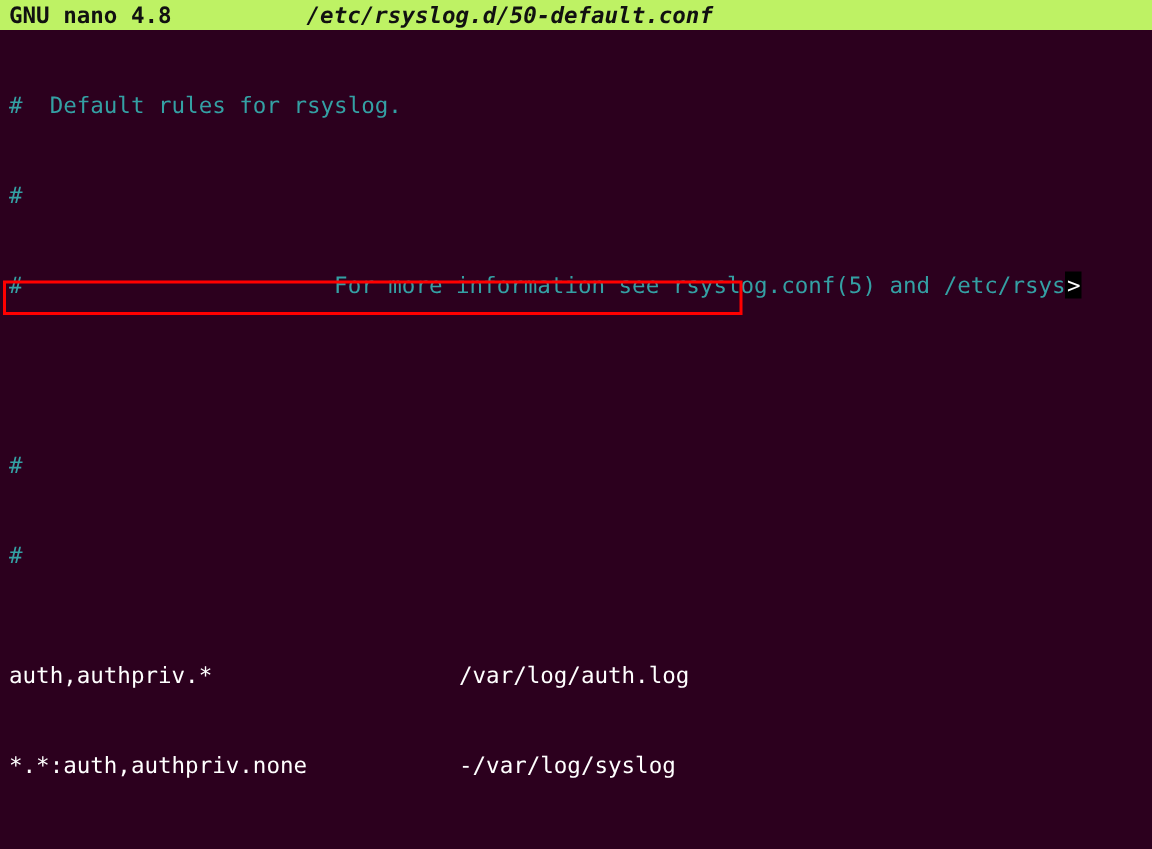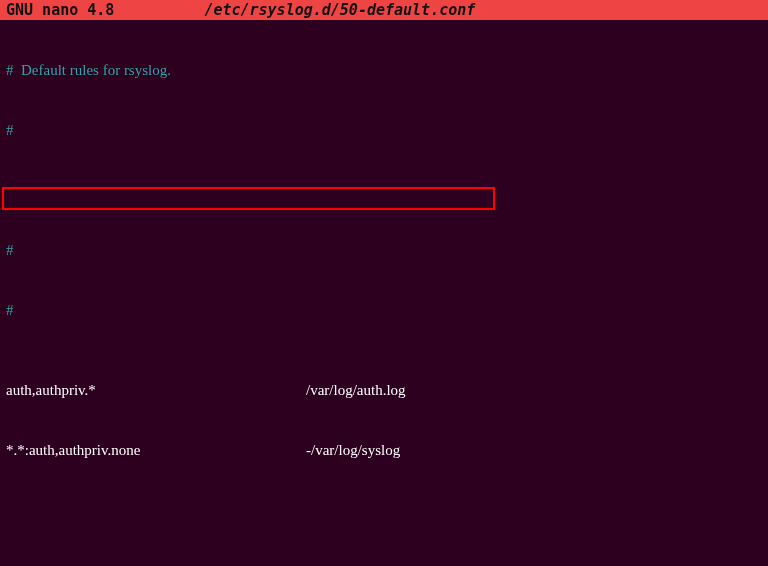--- a/index.html
+++ b/index.html
@@ -6,35 +6,35 @@
   html, body { width: 768px; height: 566px; overflow: hidden; }
   body {
     background: #2c001e;
     font-family: "DejaVu Sans Mono", "Liberation Mono", monospace;
     font-size: 15px;
     line-height: 20px;
     color: #d3d7cf;
     position: relative;
   }
   .titlebar {
-    background: #ef4444;
+    background: #bef264;
     color: #111;
     height: 20px;
     display: flex;
     white-space: pre;
     padding: 0 6px;
     font-weight: bold;
   }
   .titlebar .app { flex: 0 0 auto; }
   .titlebar .file { flex: 1 1 auto; text-align: left; padding-left: 90px; font-style: italic; }
   .content {
     padding: 0 6px;
     white-space: pre;
   }
-  .line { height: 20px; color: #d3d7cf; font-family: Liberation Serif, serif; }
+  .line { height: 20px; color: #d3d7cf; }
   .comment { color: #34a0a4; }
   .white { color: #ffffff; }
   .overflow {
     background: #000;
     color: #fff;
     padding: 0 1px;
   }
   .highlight-box {
     position: absolute;
     border: 2px solid #ff0000;
@@ -55,20 +55,21 @@
 <body>
 
 <div class="titlebar">
   <span class="app">GNU nano 4.8</span>
   <span class="file">/etc/rsyslog.d/50-default.conf</span>
 </div>
 
 <div class="content">
   <div class="line comment">#  Default rules for rsyslog.</div>
   <div class="line comment">#</div>
+  <div class="line"><span class="comment">#</span><span class="comment">                       For more information see rsyslog.conf(5) and /etc/rsys</span><span class="overflow">&gt;</span></div>
   <div class="line"></div>
   <div class="line comment">#</div>
   <div class="line comment">#</div>
 
   <div class="line white"><span class="col1">auth,authpriv.*</span><span class="col2">/var/log/auth.log</span></div>
   <div class="line white"><span class="col1">*.*:auth,authpriv.none</span><span class="col2">-/var/log/syslog</span></div>
   
   
   
   

